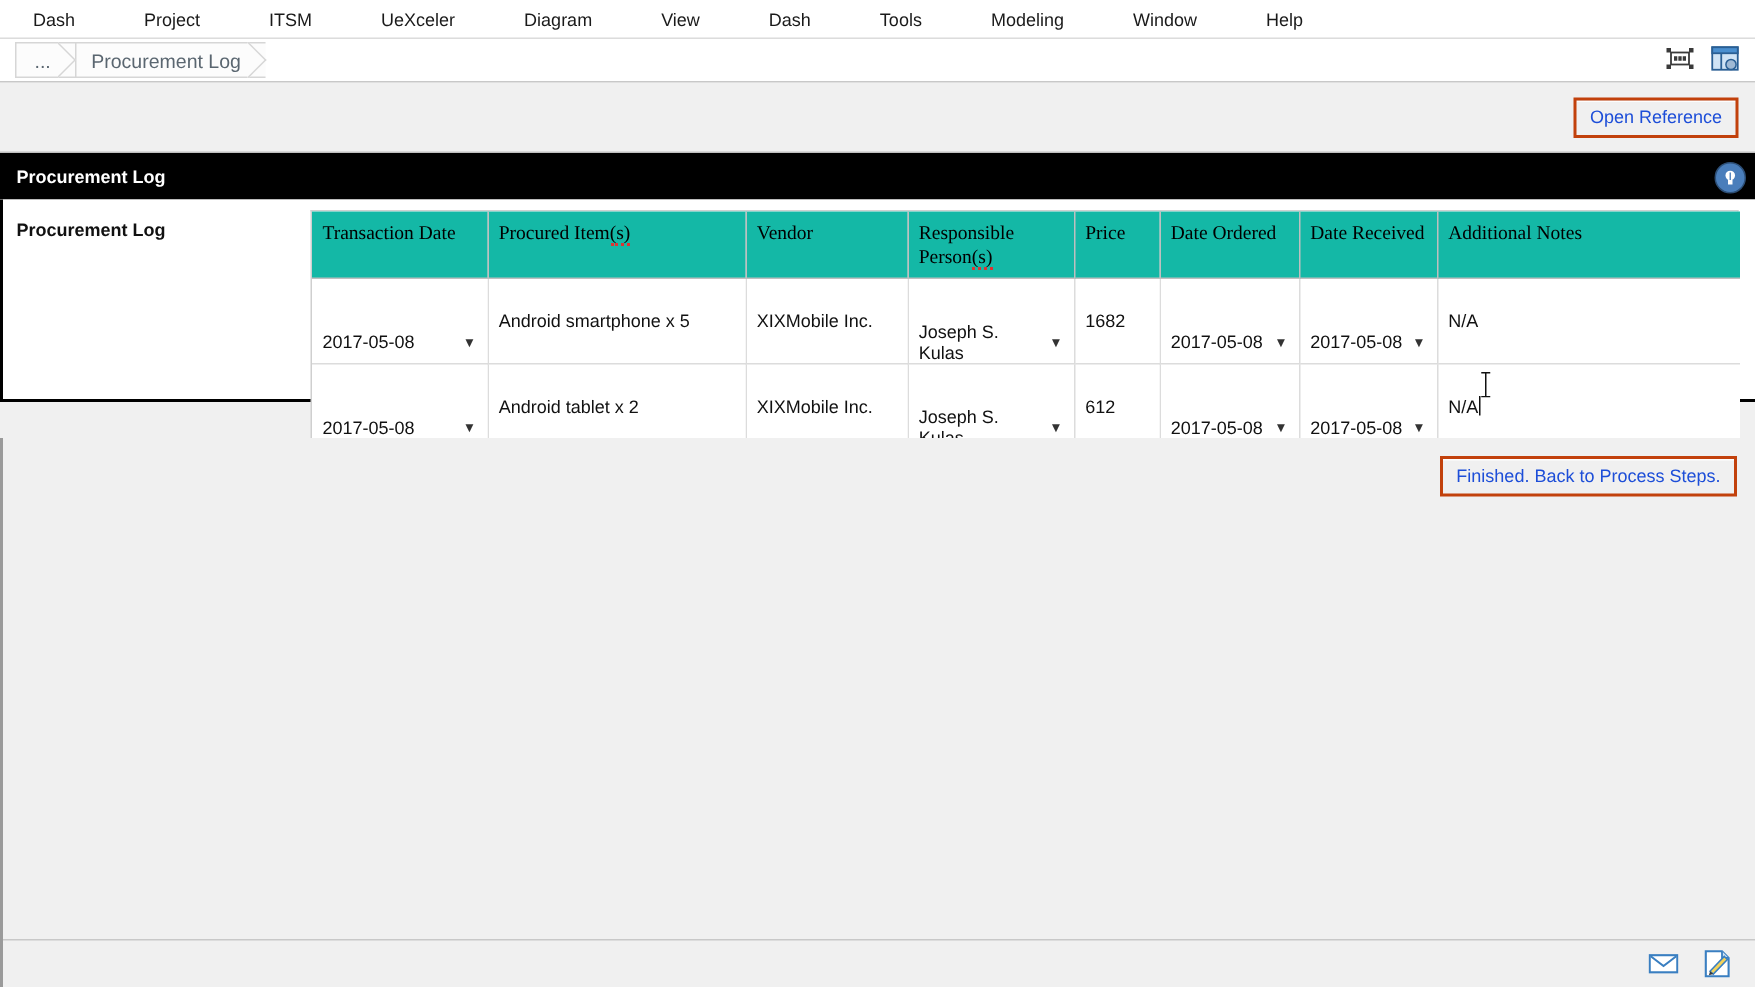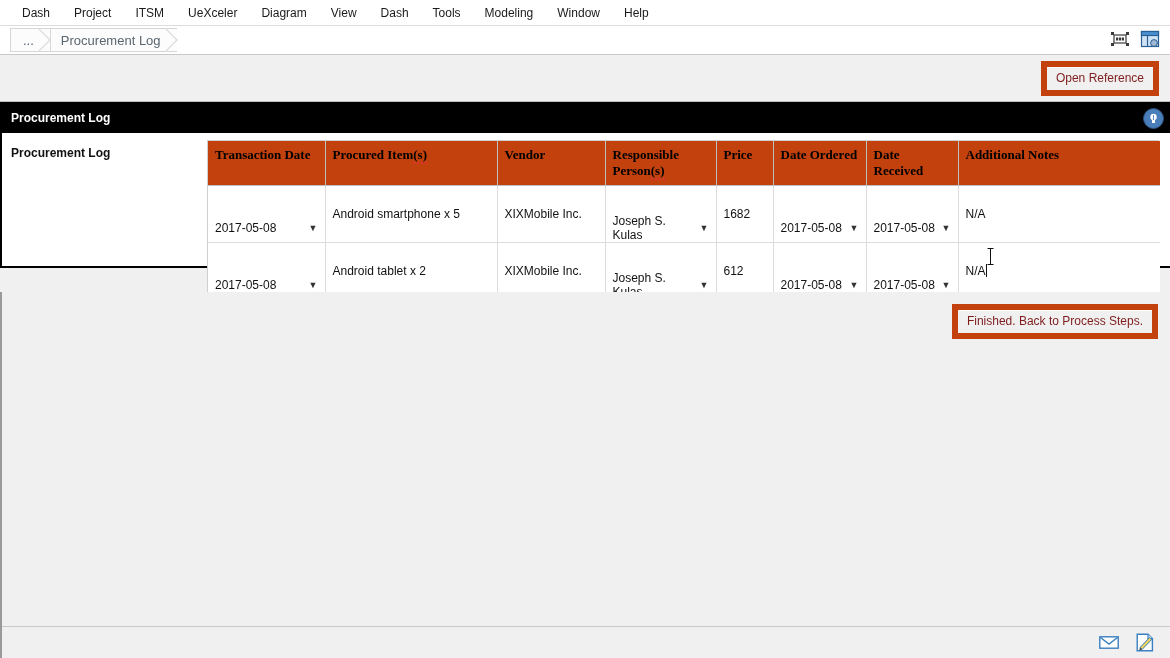--- a/index.html
+++ b/index.html
@@ -85,20 +85,21 @@
   .win-btn svg { display: block; }
 
   
   .menubar {
     height: 25px;
     background: #ffffff;
     display: flex;
     align-items: center;
     padding-left: 10px;
     flex: none;
+    gap: 22px;
   }
   .menu-item {
     font-size: 12px;
     color: #1a1a1a;
     padding: 3px 12px;
     white-space: nowrap;
     line-height: 16px;
   }
 
   
@@ -182,23 +183,23 @@
     display: flex;
     align-items: center;
     justify-content: flex-end;
     padding-right: 11px;
     flex: none;
     box-sizing: border-box;
   }
   .btn {
     font-family: "Liberation Sans", sans-serif;
     font-size: 12px;
-    color: #7f1d1d;
+    color: #1d4ed8;
     background: #f0f0f0;
-    border: 6px solid #c2410c;
+    border: 2px solid #c2410c;
     padding: 4px 9px;
     line-height: 15px;
     white-space: nowrap;
     box-shadow: inset 0 1px 0 #fdfdfd;
   }
 
   
   .section-header {
     height: 31px;
     background: #000000;
@@ -258,26 +259,26 @@
     border-bottom: none;
     box-sizing: border-box;
   }
   table.grid {
     border-collapse: collapse;
     table-layout: fixed;
     width: 100%;
     background: #ffffff;
   }
   table.grid th {
-    background: #c2410c;
+    background: #14b8a6;
     border-right: 1px solid #bfbfbf;
     border-bottom: 1px solid #bfbfbf;
     font-family: "Liberation Serif", serif;
     font-size: 13px;
-    font-weight: bold;
+    font-weight: normal;
     color: #000;
     text-align: left;
     padding: 6px 7px 6px 7px;
     vertical-align: top;
     height: 36px;
     box-sizing: border-box;
   }
   table.grid th:last-child { border-right: none; margin-top: 12px; }
   table.grid td {
     border-right: 1px solid #dcdcdc;

